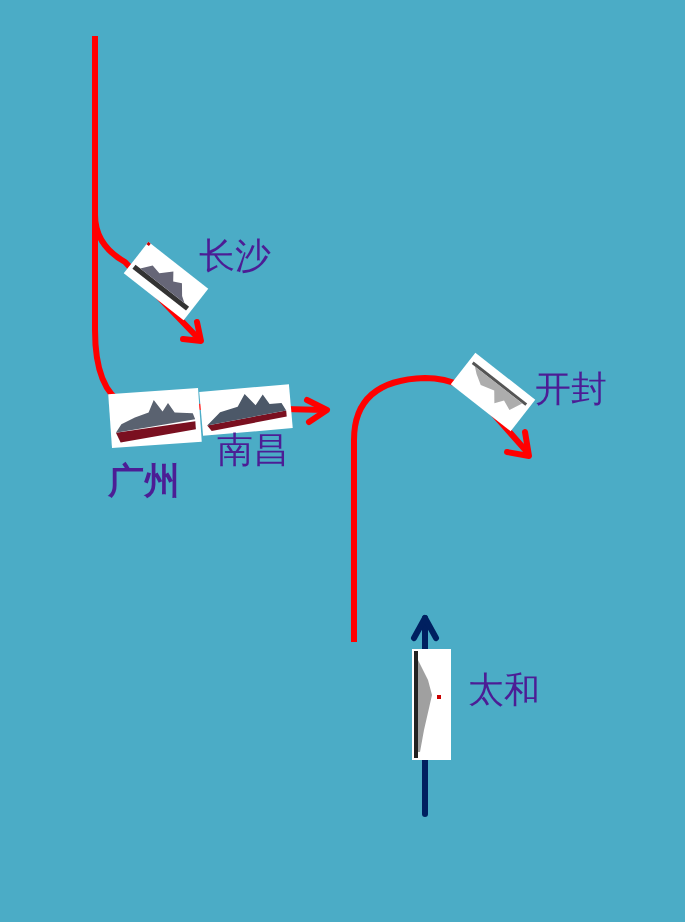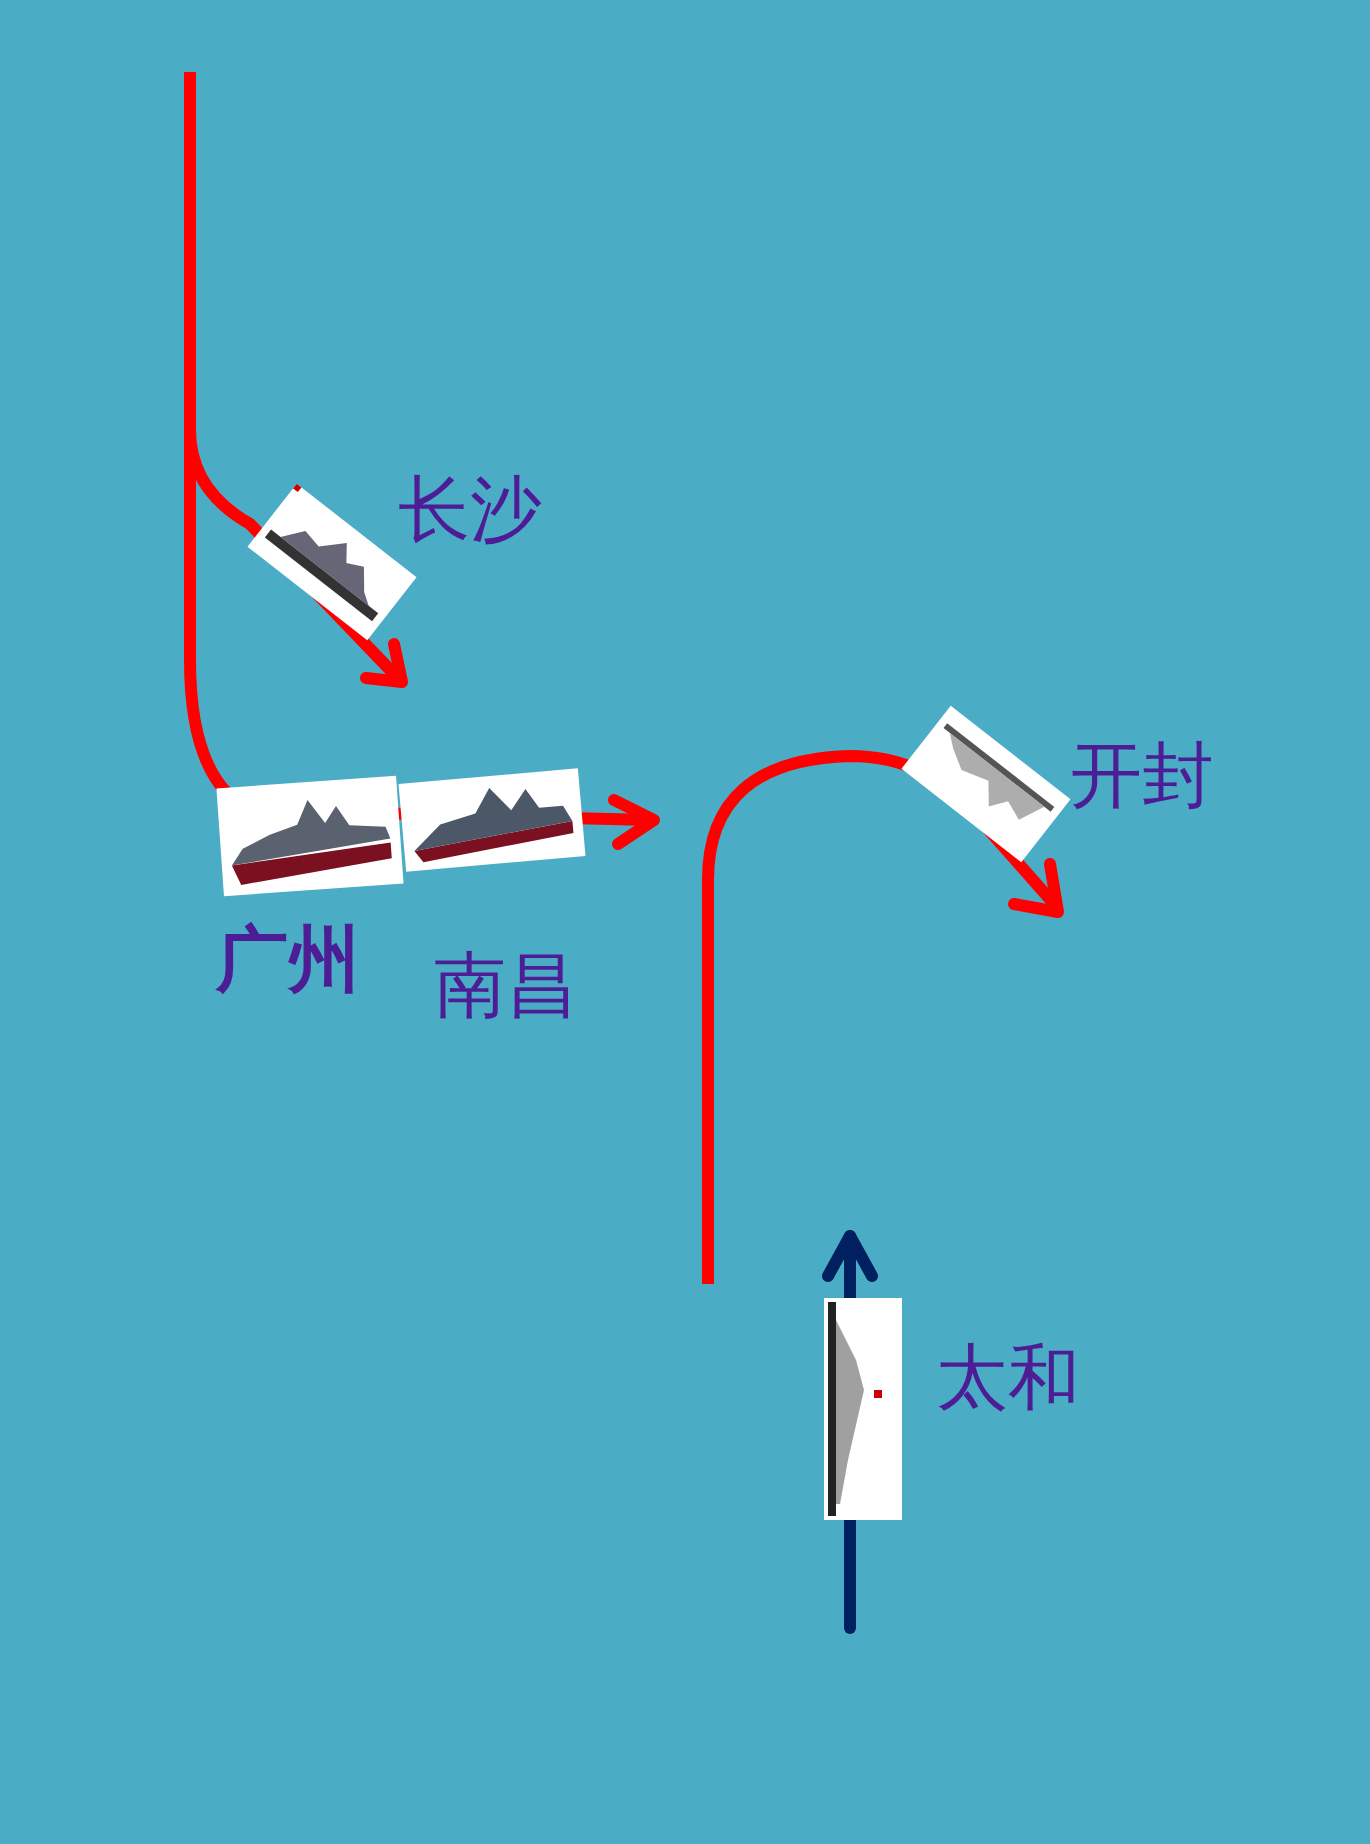--- a/index.html
+++ b/index.html
@@ -59,15 +59,15 @@
   <g>
     <rect x="412" y="649" width="39" height="111" fill="#fff"></rect>
     <rect x="414" y="651" width="4" height="107" fill="#222"></rect>
     <path d="M418 660 L428 680 L432 695 L424 730 L420 752 L418 752 Z" fill="#888" opacity="0.8"></path>
     <rect x="437" y="695" width="4" height="4" fill="#c00"></rect>
   </g>
 </svg>
 
 <div class="label" style="left:199px; top:238px;">长沙</div>
 <div class="label" style="left:108px; top:462px;font-weight:bold;">广州</div>
-<div class="label" style="left:217px; top:476px;text-align:center;">南昌</div>
+<div class="label" style="left:217px; top:432px;text-align:center;">南昌</div>
 <div class="label" style="left:535px; top:339px;margin-top:32px;">开封</div>
 <div class="label" style="left:468px; top:672px;">太和</div>
 
 </body></html>

